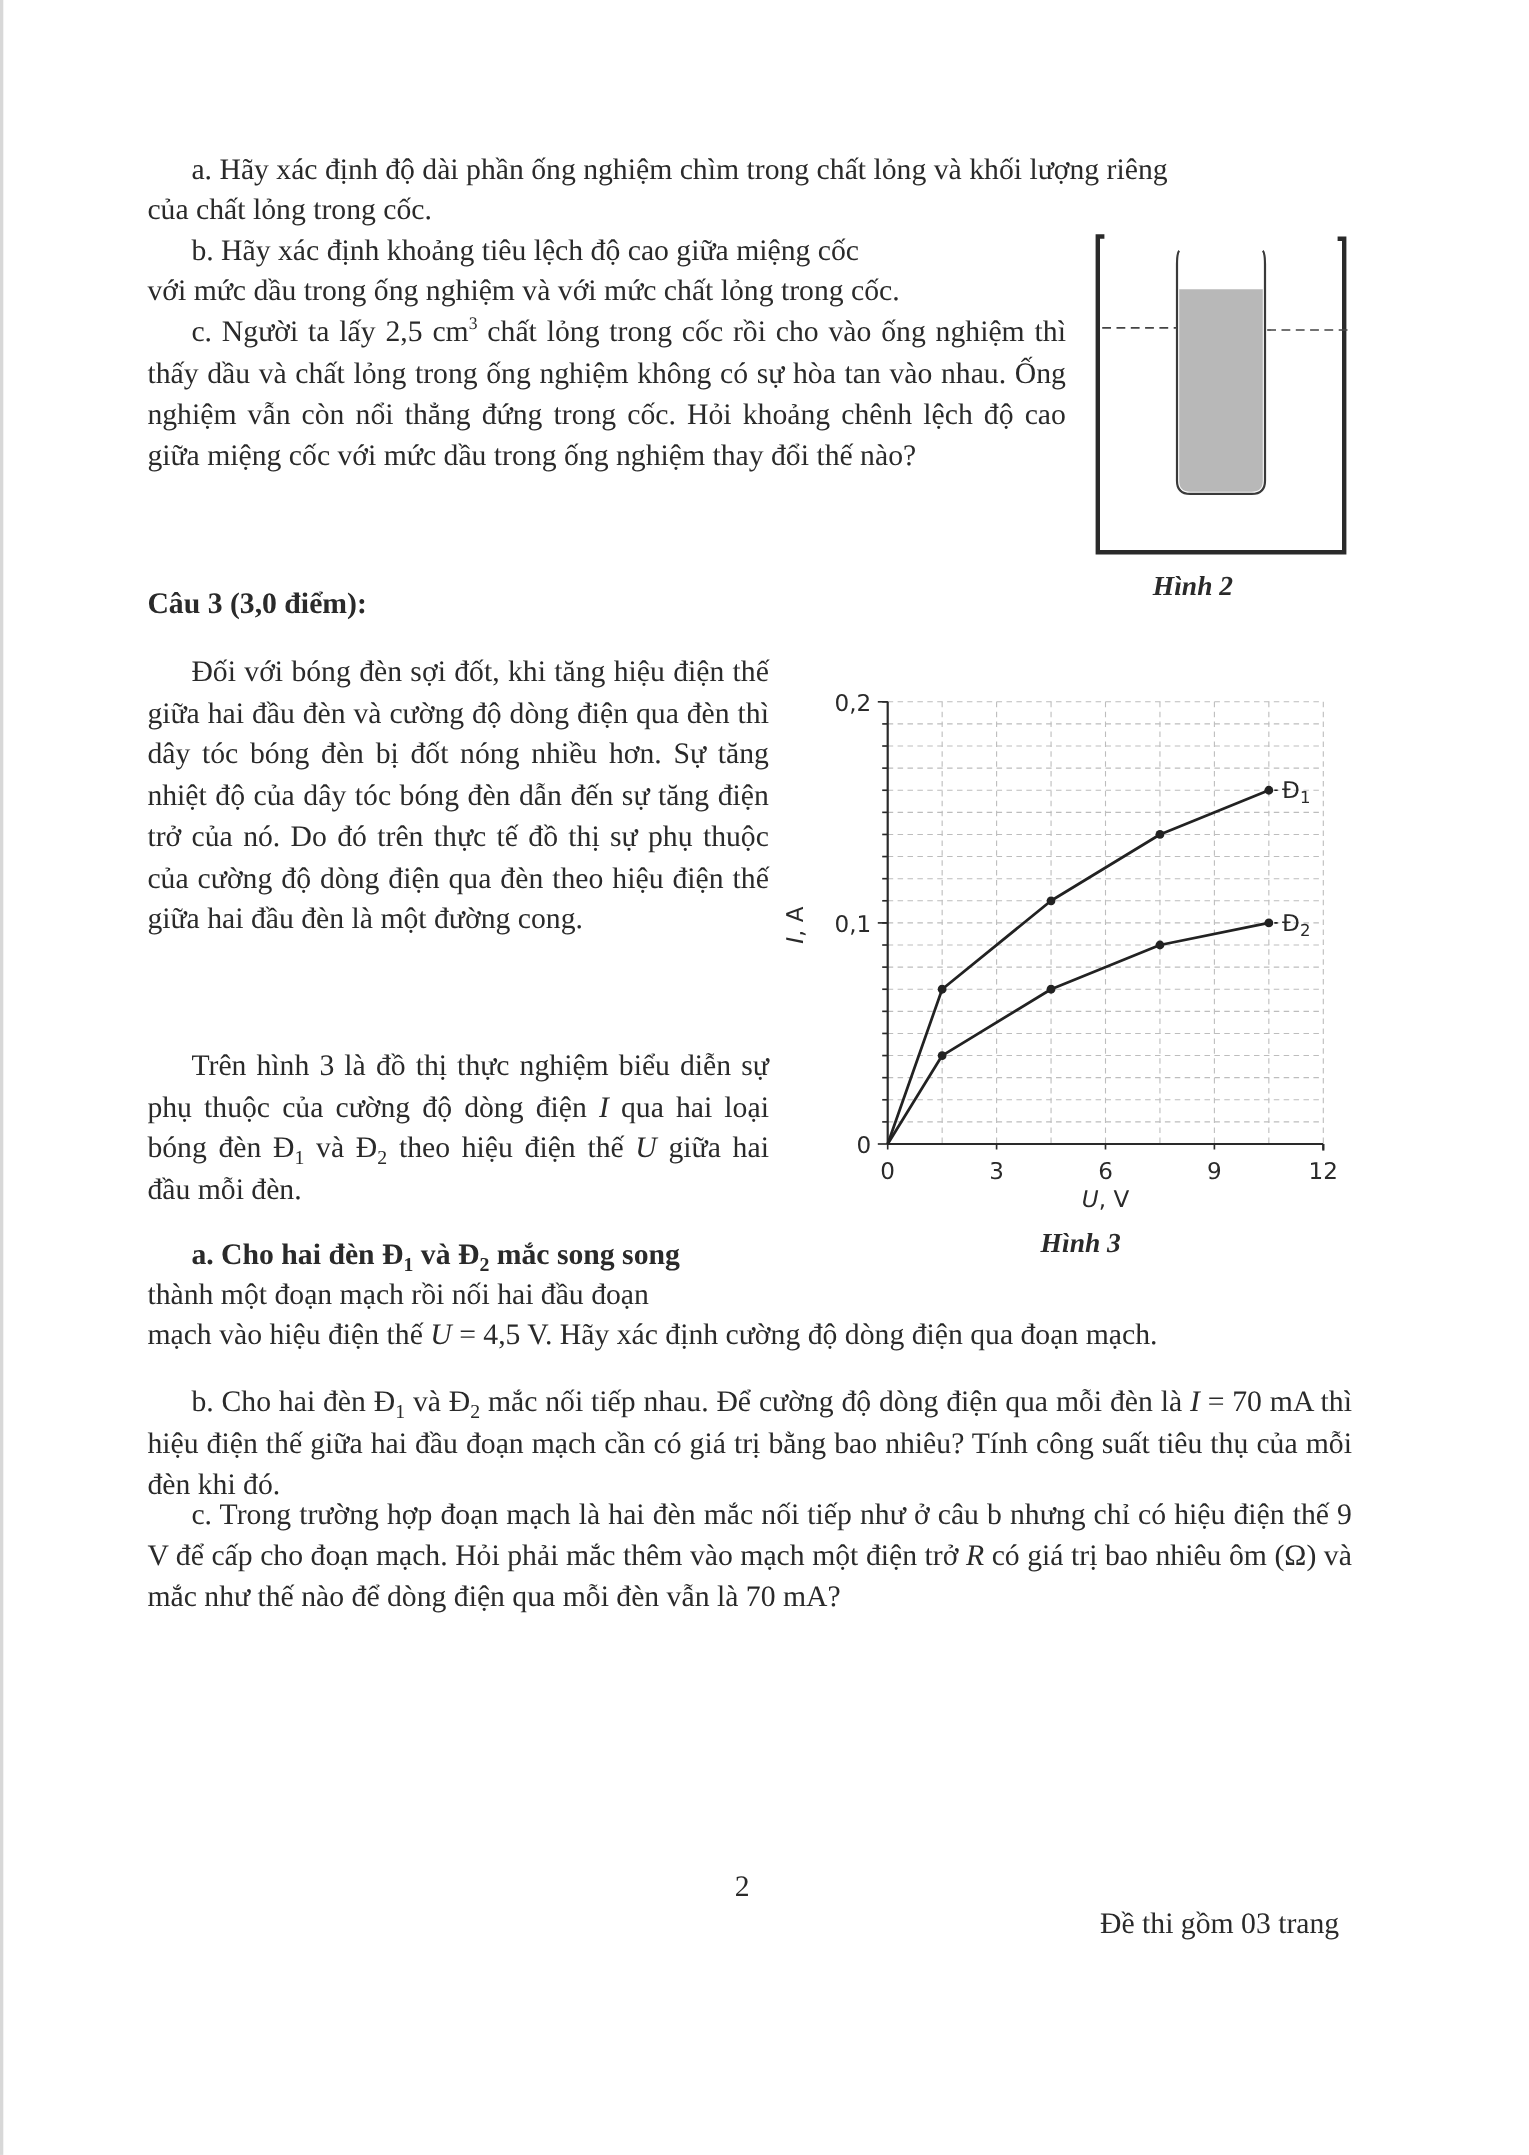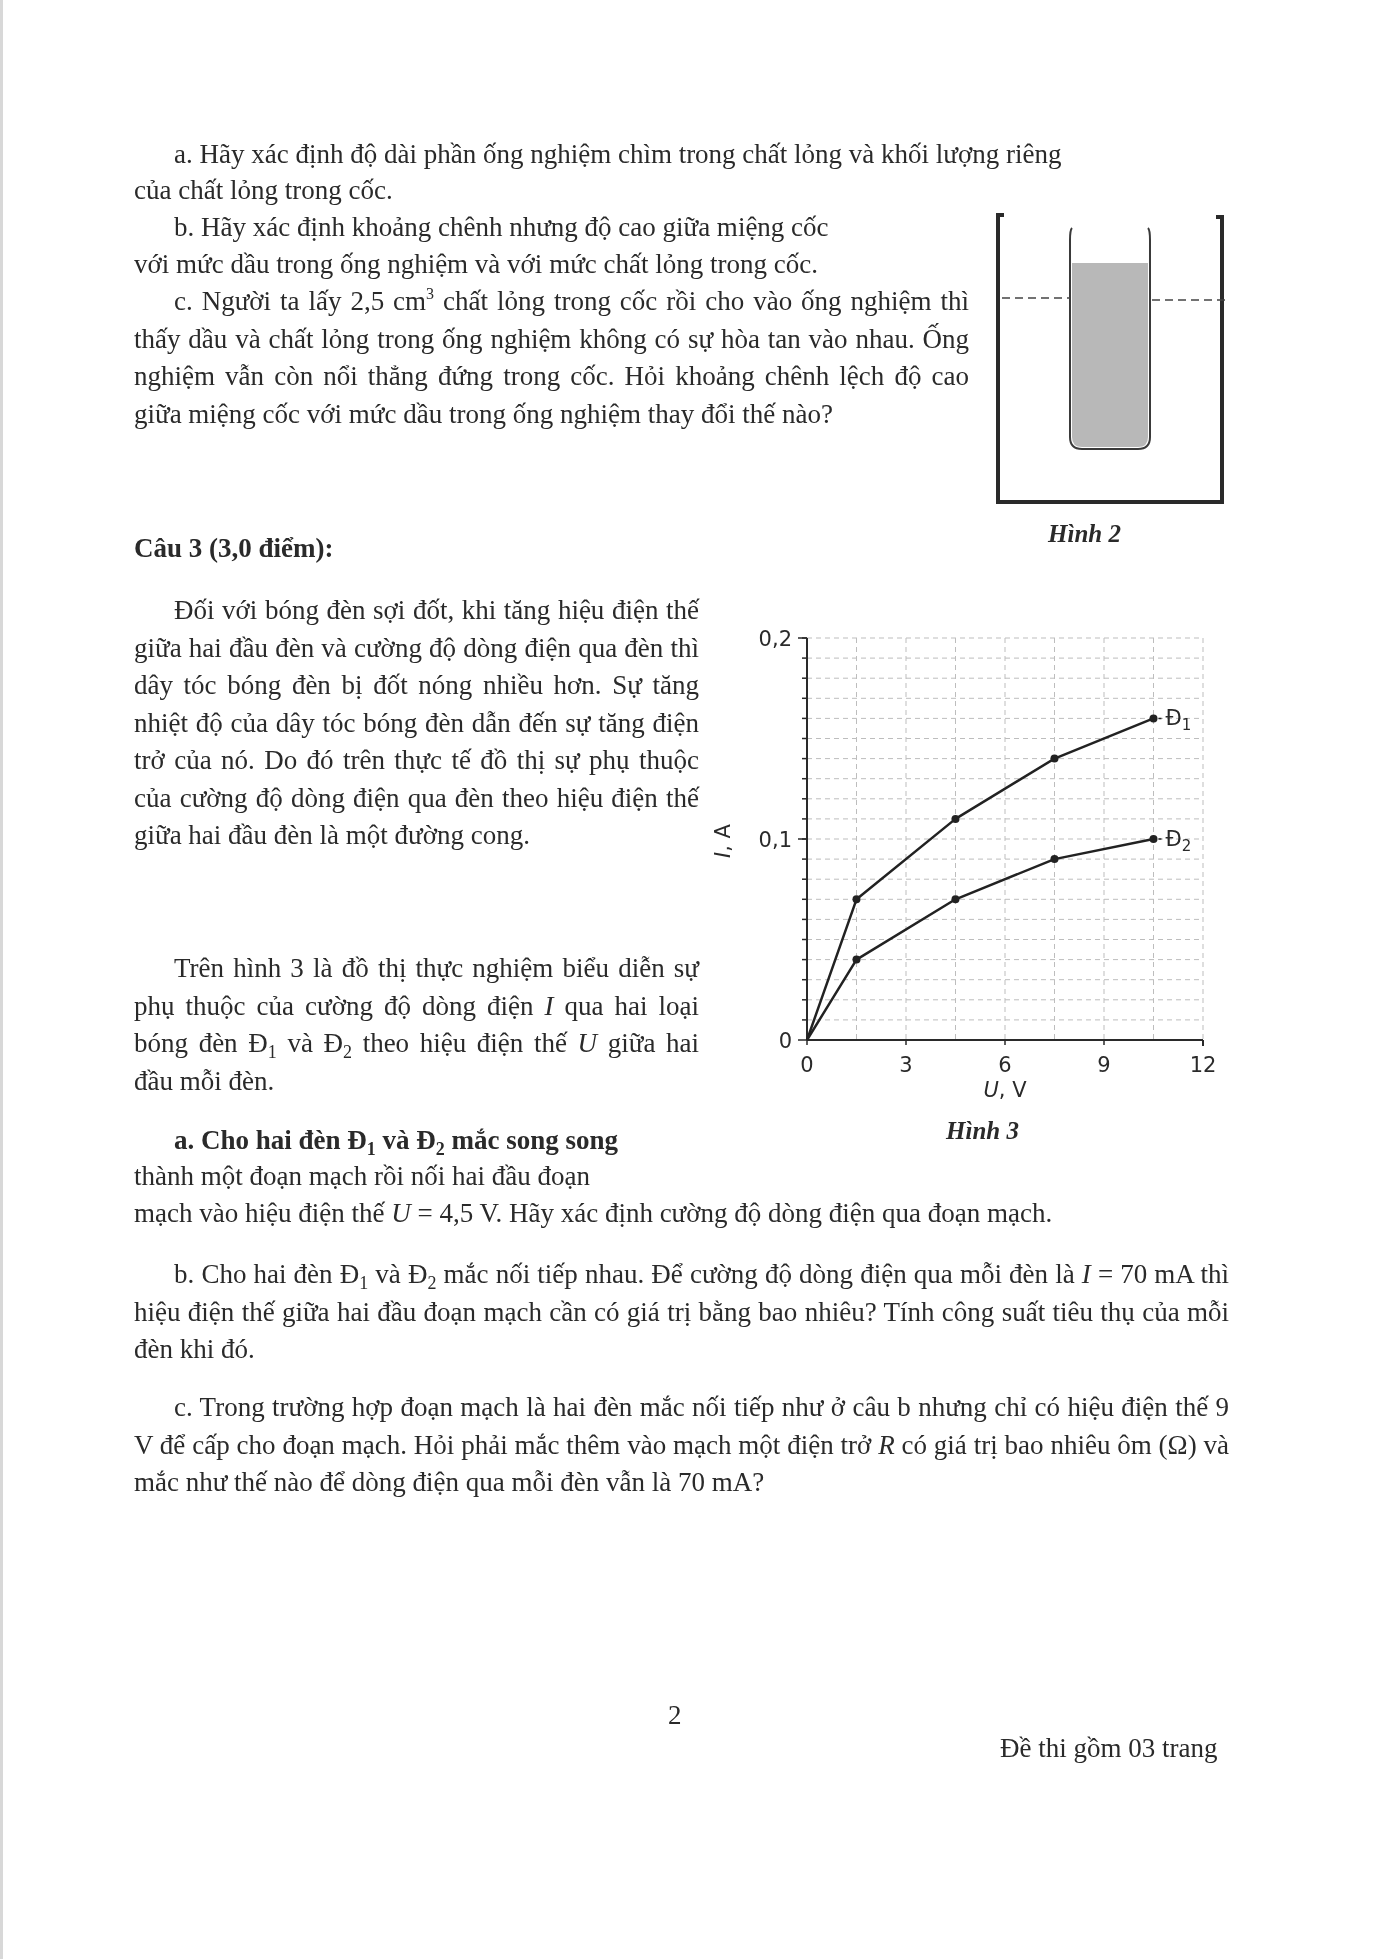--- a/index.html
+++ b/index.html
@@ -19,21 +19,21 @@
   .pageno { position: absolute; font-size: 27px; }
   svg text { font-family: "DejaVu Sans", sans-serif; fill: #2a2a2a; }
 </style>
 </head>
 <body>
 
 <div class="edge"></div>
 
 <div class="t" style="left:174px; top:136px;">a.  Hãy xác định độ dài phần ống nghiệm chìm trong chất lỏng và khối lượng riêng</div>
 <div class="t" style="left:134px; top:172px;">của chất lỏng trong cốc.</div>
-<div class="t" style="left:174px; top:209px;">b.  Hãy xác định khoảng chênh nhưng độ cao giữa miệng cốc</div>
+<div class="t" style="left:174px; top:209px;">b.  Hãy xác định khoảng tiêu lệch độ cao giữa miệng cốc</div>
 <div class="t" style="left:134px; top:246px;">với mức dầu trong ống nghiệm và với mức chất lỏng trong cốc.</div>
 <div class="j" style="left:134px; top:283px; width:835px;"><span class="ind"></span><span>c.  Người ta lấy 2,5 cm</span><sup>3</sup><span> chất lỏng trong cốc rồi cho vào ống nghiệm thì thấy dầu và chất lỏng trong ống nghiệm không có sự hòa tan vào nhau. Ống nghiệm vẫn còn nổi thẳng đứng trong cốc. Hỏi khoảng chênh lệch độ cao giữa miệng cốc với mức dầu trong ống nghiệm thay đổi thế nào?</span></div>
 
 <svg style="position:absolute; left:990px; top:205px;" width="255" height="300">
   <path d="M14,10 L8,10 L8,297 L232,297 L232,12 L226,12" fill="none" stroke="#2a2a2a" stroke-width="4"></path>
   <path d="M82,23 C80,25 80,30 80,35 L80,232 Q80,244 92,244 L148,244 Q160,244 160,232 L160,35 C160,30 160,25 158,23" fill="none" stroke="#3a3a3a" stroke-width="2"></path>
   <path d="M82,58 L158,58 L158,232 Q158,242 148,242 L92,242 Q82,242 82,232 Z" fill="#b8b8b8"></path>
   <line x1="12" y1="93" x2="80" y2="93" stroke="#444" stroke-width="1.5" stroke-dasharray="8,5"></line>
   <line x1="162" y1="95" x2="240" y2="95" stroke="#444" stroke-width="1.5" stroke-dasharray="8,5"></line>
 </svg>
@@ -42,21 +42,21 @@
 <div class="t heading" style="left:134px; top:530px;">Câu 3 (3,0 điểm):</div>
 <div class="j" style="left:134px; top:592px; width:565px;"><span class="ind"></span><span>Đối với bóng đèn sợi đốt, khi tăng hiệu điện thế giữa hai đầu đèn và cường độ dòng điện qua đèn thì dây tóc bóng đèn bị đốt nóng nhiều hơn. Sự tăng nhiệt độ của dây tóc bóng đèn dẫn đến sự tăng điện trở của nó. Do đó trên thực tế đồ thị sự phụ thuộc của cường độ dòng điện qua đèn theo hiệu điện thế giữa hai đầu đèn là một đường cong.</span></div>
 <div class="j" style="left:134px; top:950px; width:565px;"><span class="ind"></span><span>Trên hình 3 là đồ thị thực nghiệm biểu diễn sự phụ thuộc của cường độ dòng điện </span><i>I</i><span> qua hai loại bóng đèn Đ</span><sub>1</sub><span> và Đ</span><sub>2</sub><span> theo hiệu điện thế </span><i>U</i><span> giữa hai đầu mỗi đèn.</span></div>
 
 <div class="t" style="left:174px; top:1122px;font-weight:bold;"><span>a.  Cho hai đèn Đ</span><sub>1</sub><span> và Đ</span><sub>2</sub><span> mắc song song</span></div>
 <div class="t" style="left:134px; top:1158px;">thành một đoạn mạch rồi nối hai đầu đoạn</div>
 <div class="t" style="left:134px; top:1195px;"><span>mạch vào hiệu điện thế </span><i>U</i><span> = 4,5 V. Hãy xác định cường độ dòng điện qua đoạn mạch.</span></div>
 
 <div class="j" style="left:134px; top:1256px; width:1095px;"><span class="ind"></span><span>b.  Cho hai đèn Đ</span><sub>1</sub><span> và Đ</span><sub>2</sub><span> mắc nối tiếp nhau. Để cường độ dòng điện qua mỗi đèn là </span><i>I</i><span> = 70 mA thì hiệu điện thế giữa hai đầu đoạn mạch cần có giá trị bằng bao nhiêu? Tính công suất tiêu thụ của mỗi đèn khi đó.</span></div>
 
-<div class="j" style="left:134px; top:1389px; width:1095px;"><span class="ind"></span><span>c.  Trong trường hợp đoạn mạch là hai đèn mắc nối tiếp như ở câu b nhưng chỉ có hiệu điện thế 9 V để cấp cho đoạn mạch. Hỏi phải mắc thêm vào mạch một điện trở </span><i>R</i><span> có giá trị bao nhiêu ôm (Ω) và mắc như thế nào để dòng điện qua mỗi đèn vẫn là 70 mA?</span></div>
+<div class="j" style="left:134px; top:1358px; width:1095px;"><span class="ind"></span><span>c.  Trong trường hợp đoạn mạch là hai đèn mắc nối tiếp như ở câu b nhưng chỉ có hiệu điện thế 9 V để cấp cho đoạn mạch. Hỏi phải mắc thêm vào mạch một điện trở </span><i>R</i><span> có giá trị bao nhiêu ôm (Ω) và mắc như thế nào để dòng điện qua mỗi đèn vẫn là 70 mA?</span></div>
 
 <svg id="chart" style="position:absolute; left:700px; top:620px;" width="520" height="490">
   <g id="grid-layer">
       <line x1="156.5" y1="18" x2="156.5" y2="420" stroke="#bdbdbd" stroke-width="1" stroke-dasharray="5,4"></line>
       <line x1="206" y1="18" x2="206" y2="420" stroke="#bdbdbd" stroke-width="1" stroke-dasharray="5,4"></line>
       <line x1="255.5" y1="18" x2="255.5" y2="420" stroke="#bdbdbd" stroke-width="1" stroke-dasharray="5,4"></line>
       <line x1="305" y1="18" x2="305" y2="420" stroke="#bdbdbd" stroke-width="1" stroke-dasharray="5,4"></line>
       <line x1="354.5" y1="18" x2="354.5" y2="420" stroke="#bdbdbd" stroke-width="1" stroke-dasharray="5,4"></line>
       <line x1="404" y1="18" x2="404" y2="420" stroke="#bdbdbd" stroke-width="1" stroke-dasharray="5,4"></line>
       <line x1="453.5" y1="18" x2="453.5" y2="420" stroke="#bdbdbd" stroke-width="1" stroke-dasharray="5,4"></line>

